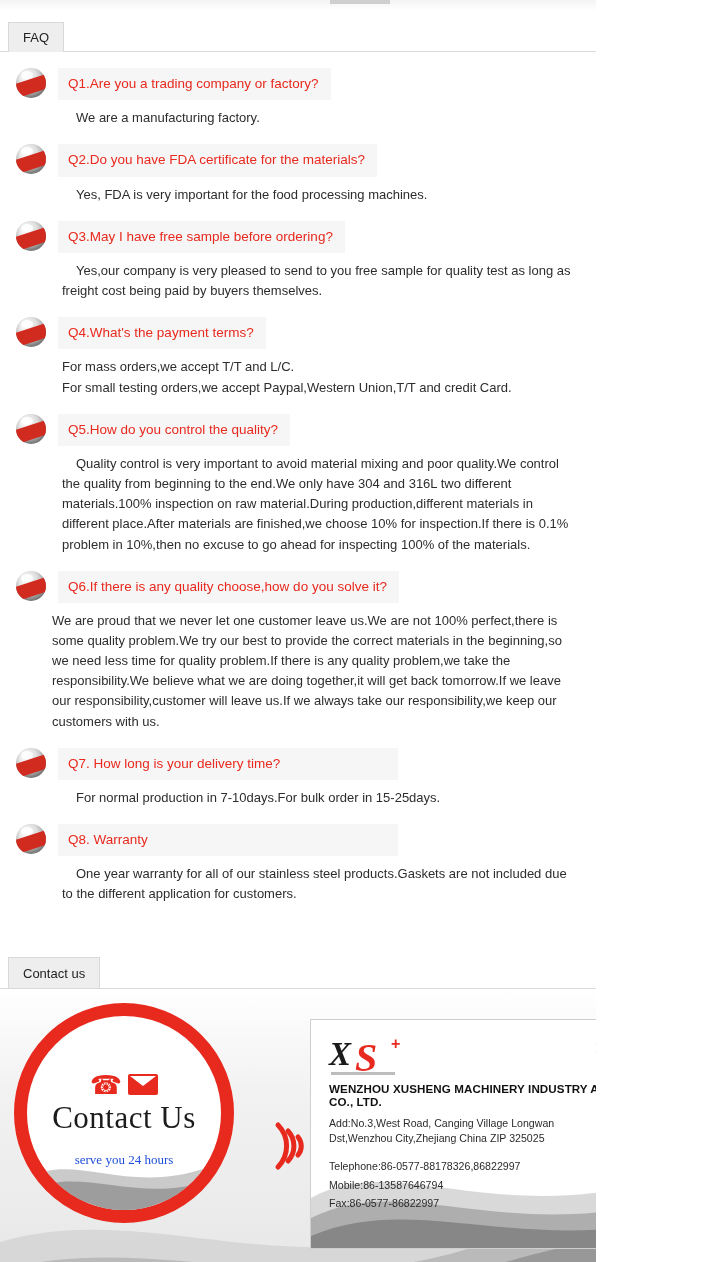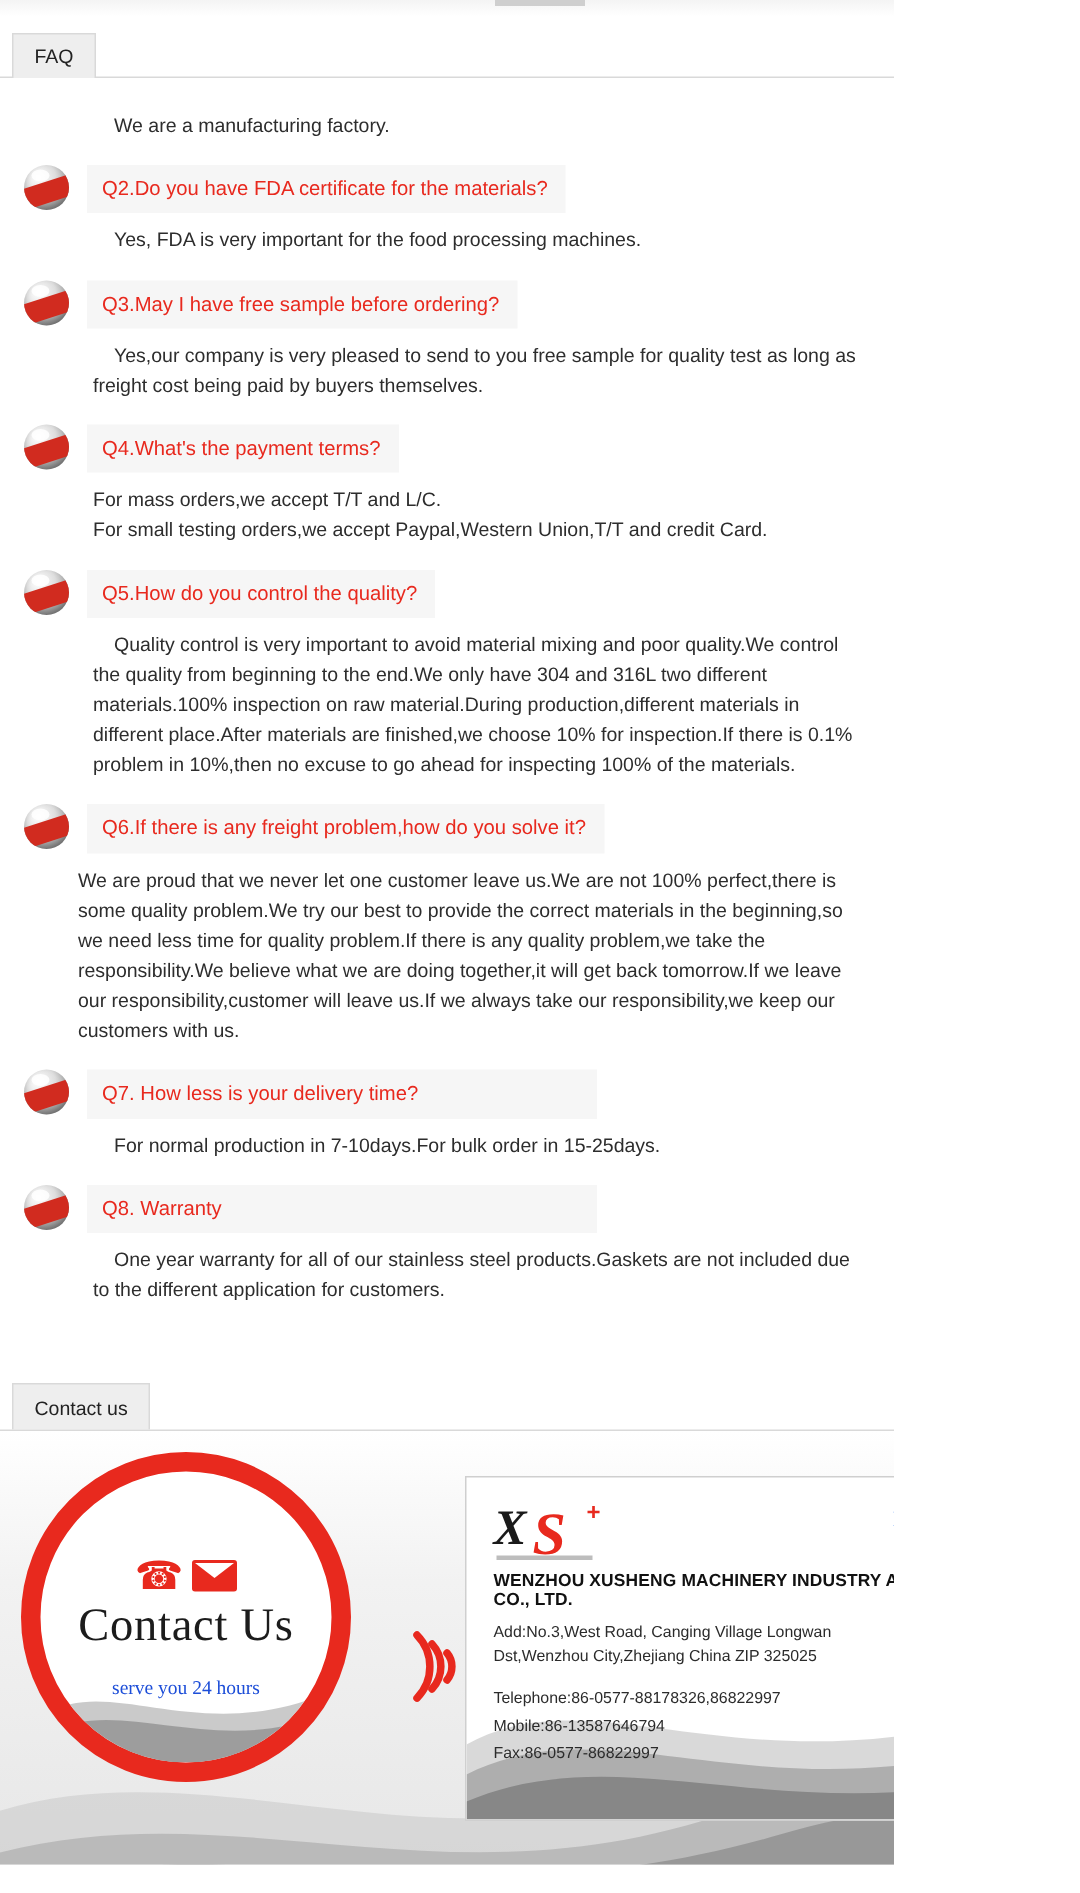--- a/index.html
+++ b/index.html
@@ -320,20 +320,26 @@
   </div>
 
   <div>
     <div class="section-tab">FAQ</div>
     <div class="tab-rule"></div>
   </div>
 
   <div class="faq-list">
 
     <div class="faq-item">
+      <div class="q-row">
+        <div class="q-icon">
+            <div class="ball"></div>
+          </div>
+        <div class="q-text">Q1.Are you a trading company or factory?</div>
+      </div>
       <div class="a-text">
         <span class="a-line">We are a manufacturing factory.</span>
       </div>
     </div>
 
     <div class="faq-item">
       <div class="q-row">
         <div class="q-icon">
             <div class="ball"></div>
           </div>
@@ -379,33 +385,33 @@
       <div class="a-text">
         <span class="a-line">Quality control is very important to avoid material mixing and poor quality.We control the quality from beginning to the end.We only have 304 and 316L two different materials.100% inspection on raw material.During production,different materials in different place.After materials are finished,we choose 10% for inspection.If there is 0.1% problem in 10%,then no excuse to go ahead for inspecting 100% of the materials.</span>
       </div>
     </div>
 
     <div class="faq-item">
       <div class="q-row">
         <div class="q-icon">
             <div class="ball"></div>
           </div>
-        <div class="q-text">Q6.If there is any freight problem,how do you solve it?</div>
+        <div class="q-text">Q6.If there is any quality choose,how do you solve it?</div>
       </div>
       <div class="a-text no-indent" style="margin-left:38px;">
         <span class="a-line">We are proud that we never let one customer leave us.We are not 100% perfect,there is some quality problem.We try our best to provide the correct materials in the beginning,so we need less time for quality problem.If there is any quality problem,we take the responsibility.We believe what we are doing together,it will get back tomorrow.If we leave our responsibility,customer will leave us.If we always take our responsibility,we keep our customers with us.</span>
       </div>
     </div>
 
     <div class="faq-item">
       <div class="q-row">
         <div class="q-icon">
             <div class="ball"></div>
           </div>
-        <div class="q-text" style="min-width:340px;">Q7. How less is your delivery time?</div>
+        <div class="q-text" style="min-width:340px;">Q7. How long is your delivery time?</div>
       </div>
       <div class="a-text">
         <span class="a-line">For normal production in 7-10days.For bulk order in 15-25days.</span>
       </div>
     </div>
 
     <div class="faq-item">
       <div class="q-row">
         <div class="q-icon">
             <div class="ball"></div>

